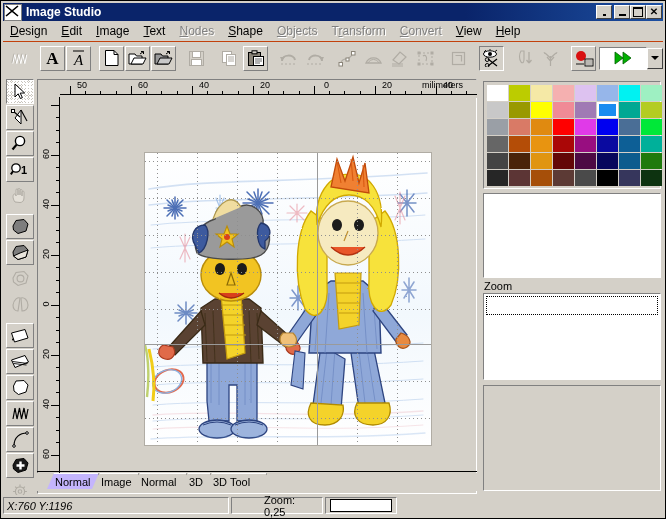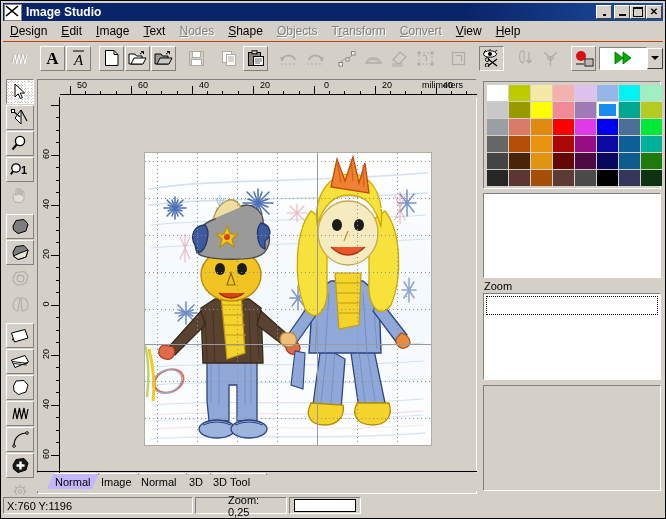--- a/index.html
+++ b/index.html
@@ -124,21 +124,21 @@
        padding:0 4px 0 8px;box-sizing:border-box;
        border-top:1px solid #ffffff;border-right:1px solid #404040;}
 
   
   #statusbar{position:absolute;left:2px;top:494px;width:660px;height:21px;
              background:#d4d0c8;display:flex;align-items:center;}
   .spanel{height:17px;margin-right:2px;box-sizing:border-box;
           display:flex;align-items:center;padding:0 3px;font-size:11px;color:#000;
           border-top:1px solid #808080;border-left:1px solid #808080;
           border-right:1px solid #ffffff;border-bottom:1px solid #ffffff;}
-  #sp-coords{width:190px;}
+  #sp-coords{width:226px;font-style:italic;}
   #sp-zoom{width:92px;padding-left:32px;}
   #sp-color{width:72px;justify-content:center;}
   #sp-color .sw{width:60px;height:11px;background:#ffffff;border:1px solid #000;}
   #sp-tool{flex:1;position:relative;}
   .grip{position:absolute;right:2px;bottom:1px;width:12px;height:12px;}
   .grip i{position:absolute;background:#ffffff;width:2px;height:2px;
           box-shadow:1px 1px 0 #808080;}
 </style>
 </head>
 <body>

